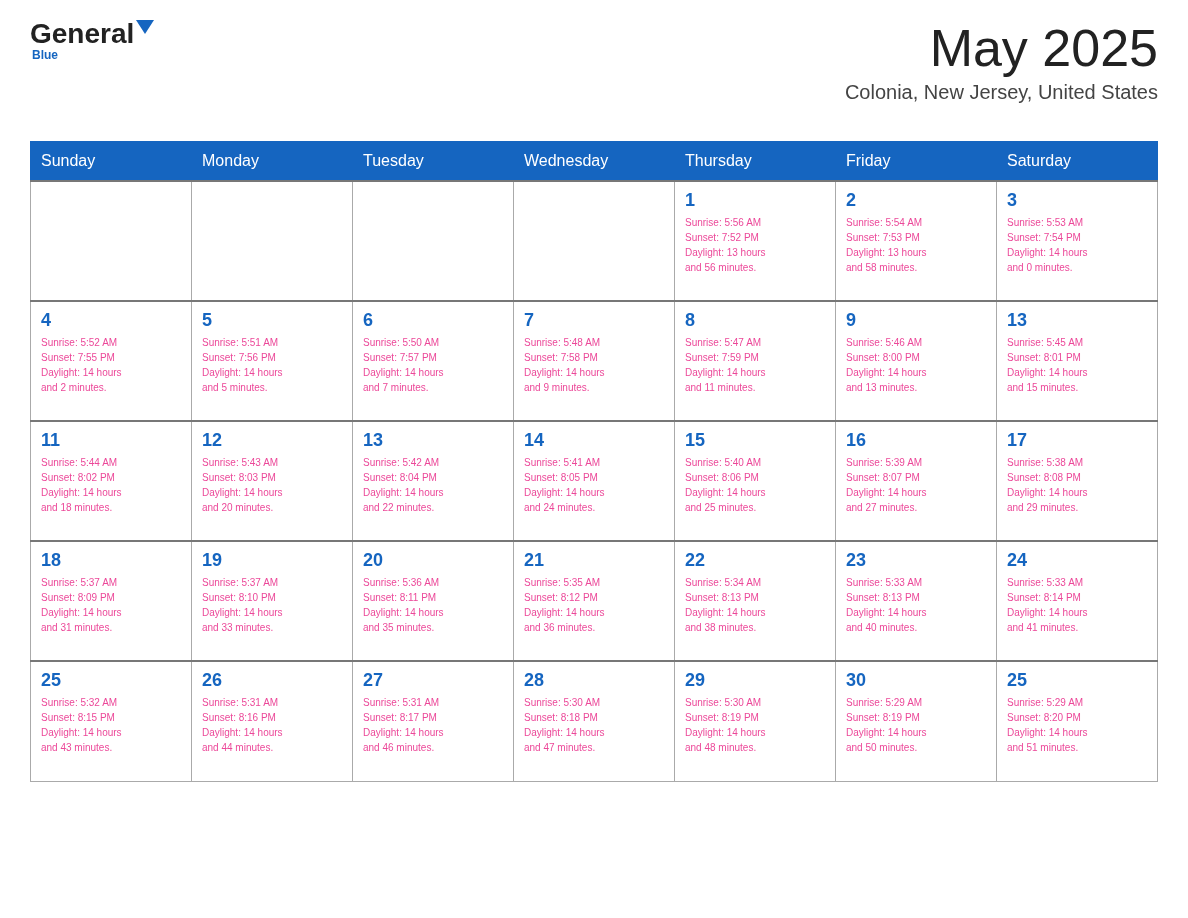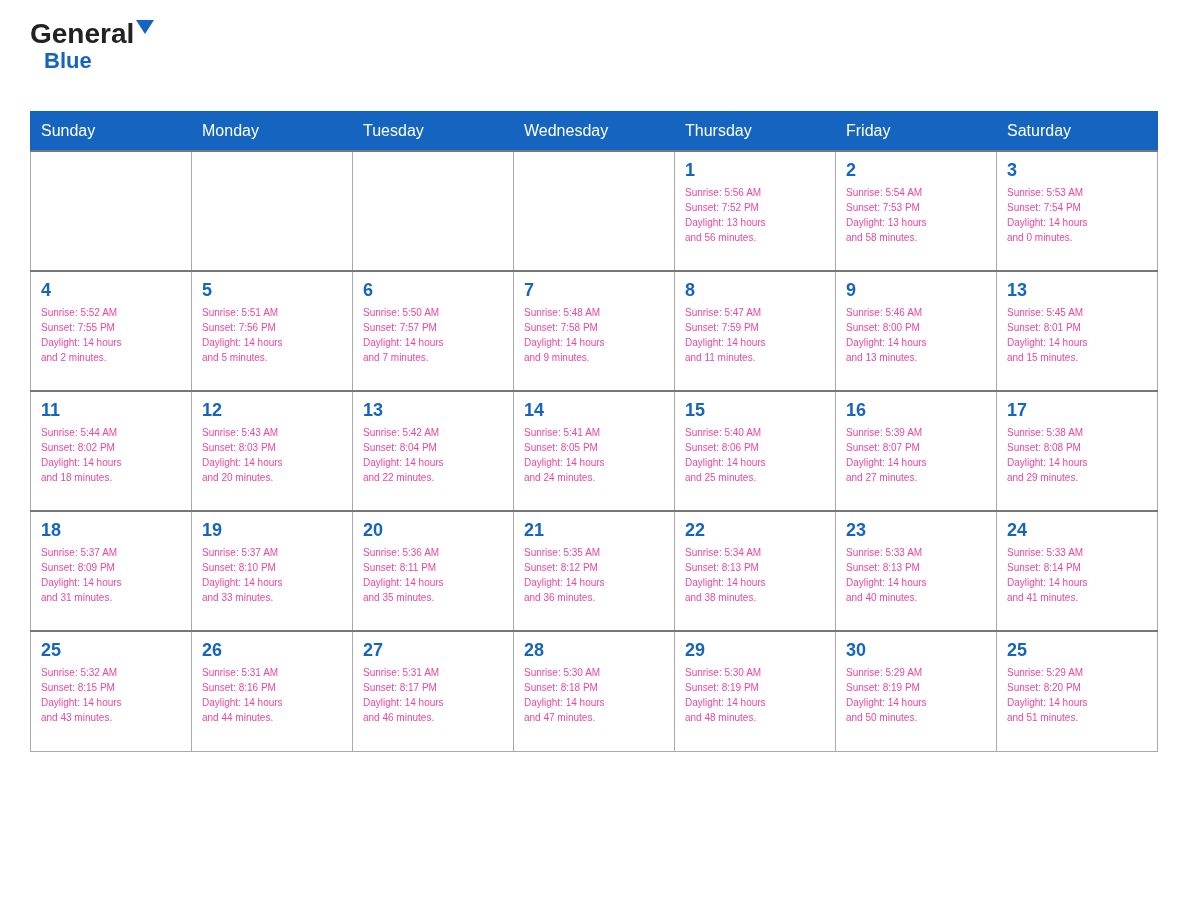--- a/index.html
+++ b/index.html
@@ -33,23 +33,23 @@
       width: 0;
       height: 0;
       border-left: 9px solid transparent;
       border-right: 9px solid transparent;
       border-top: 14px solid #1565c0;
       margin-left: 2px;
       vertical-align: middle;
     }
     .logo-blue {
       color: #1565c0;
-      font-size: 22px;
+      font-size: 12px;
       font-weight: bold;
-      margin-left: 14px;
+      margin-left: 2px;
     }
     .title-section {
       text-align: right;
     }
     .month-title {
       font-size: 52px;
       font-weight: normal;
       color: #222;
       line-height: 1.1;
     }
@@ -103,20 +103,24 @@
 </head>
 <body>
 
 <div class="header">
   <div class="logo">
     <div style="display:flex; align-items:flex-start;">
       <span class="logo-text">General</span>
       <span class="logo-triangle"></span>
     </div>
     <span class="logo-blue">Blue</span>
+  </div>
+  <div class="title-section">
+    <div class="month-title">May 2025</div>
+    <div class="location-title">Colonia, New Jersey, United States</div>
   </div>
 </div>
 
 <table class="calendar-table">
   <thead>
     <tr>
     <th>Sunday</th>
         <th>Monday</th>
         <th>Tuesday</th>
         <th>Wednesday</th>

